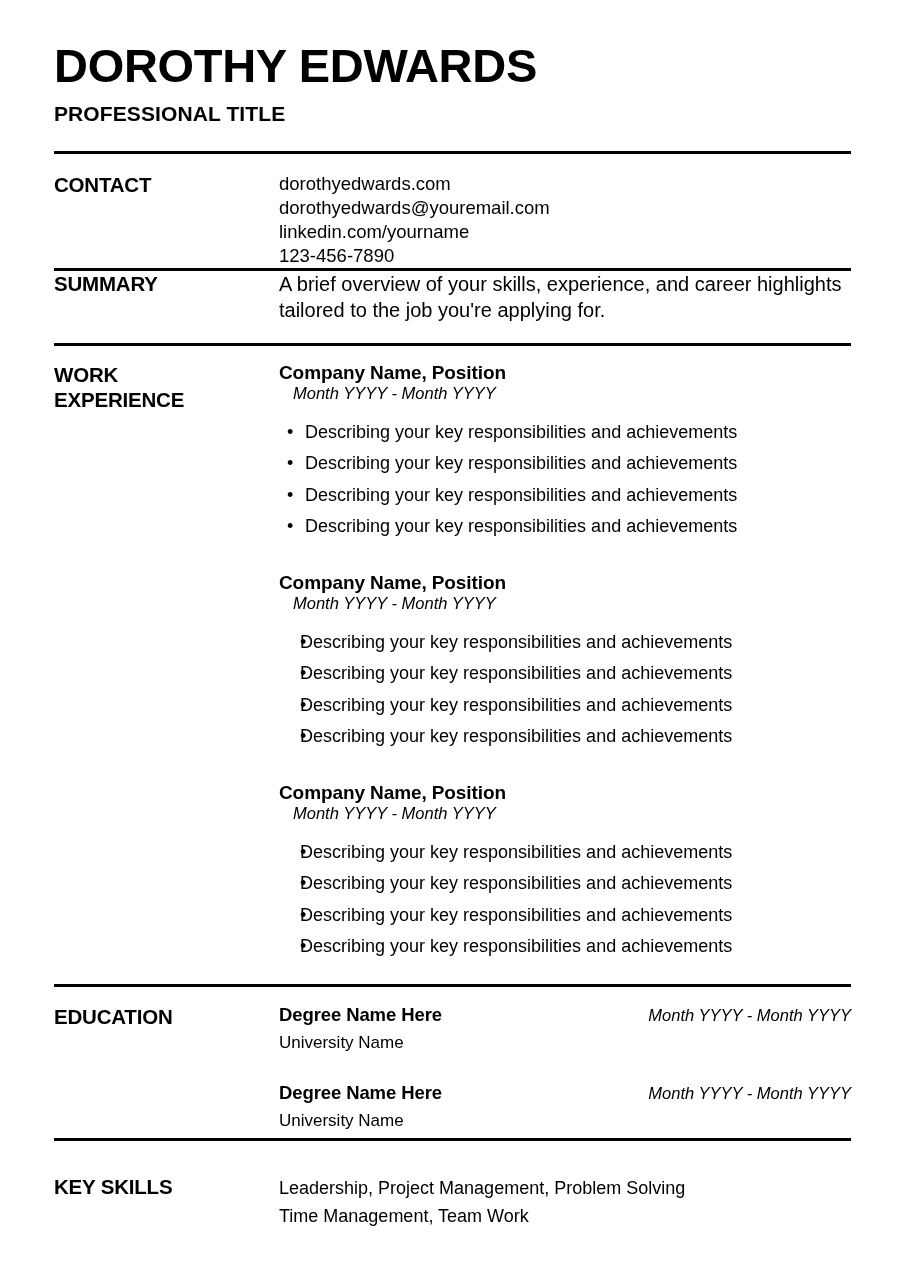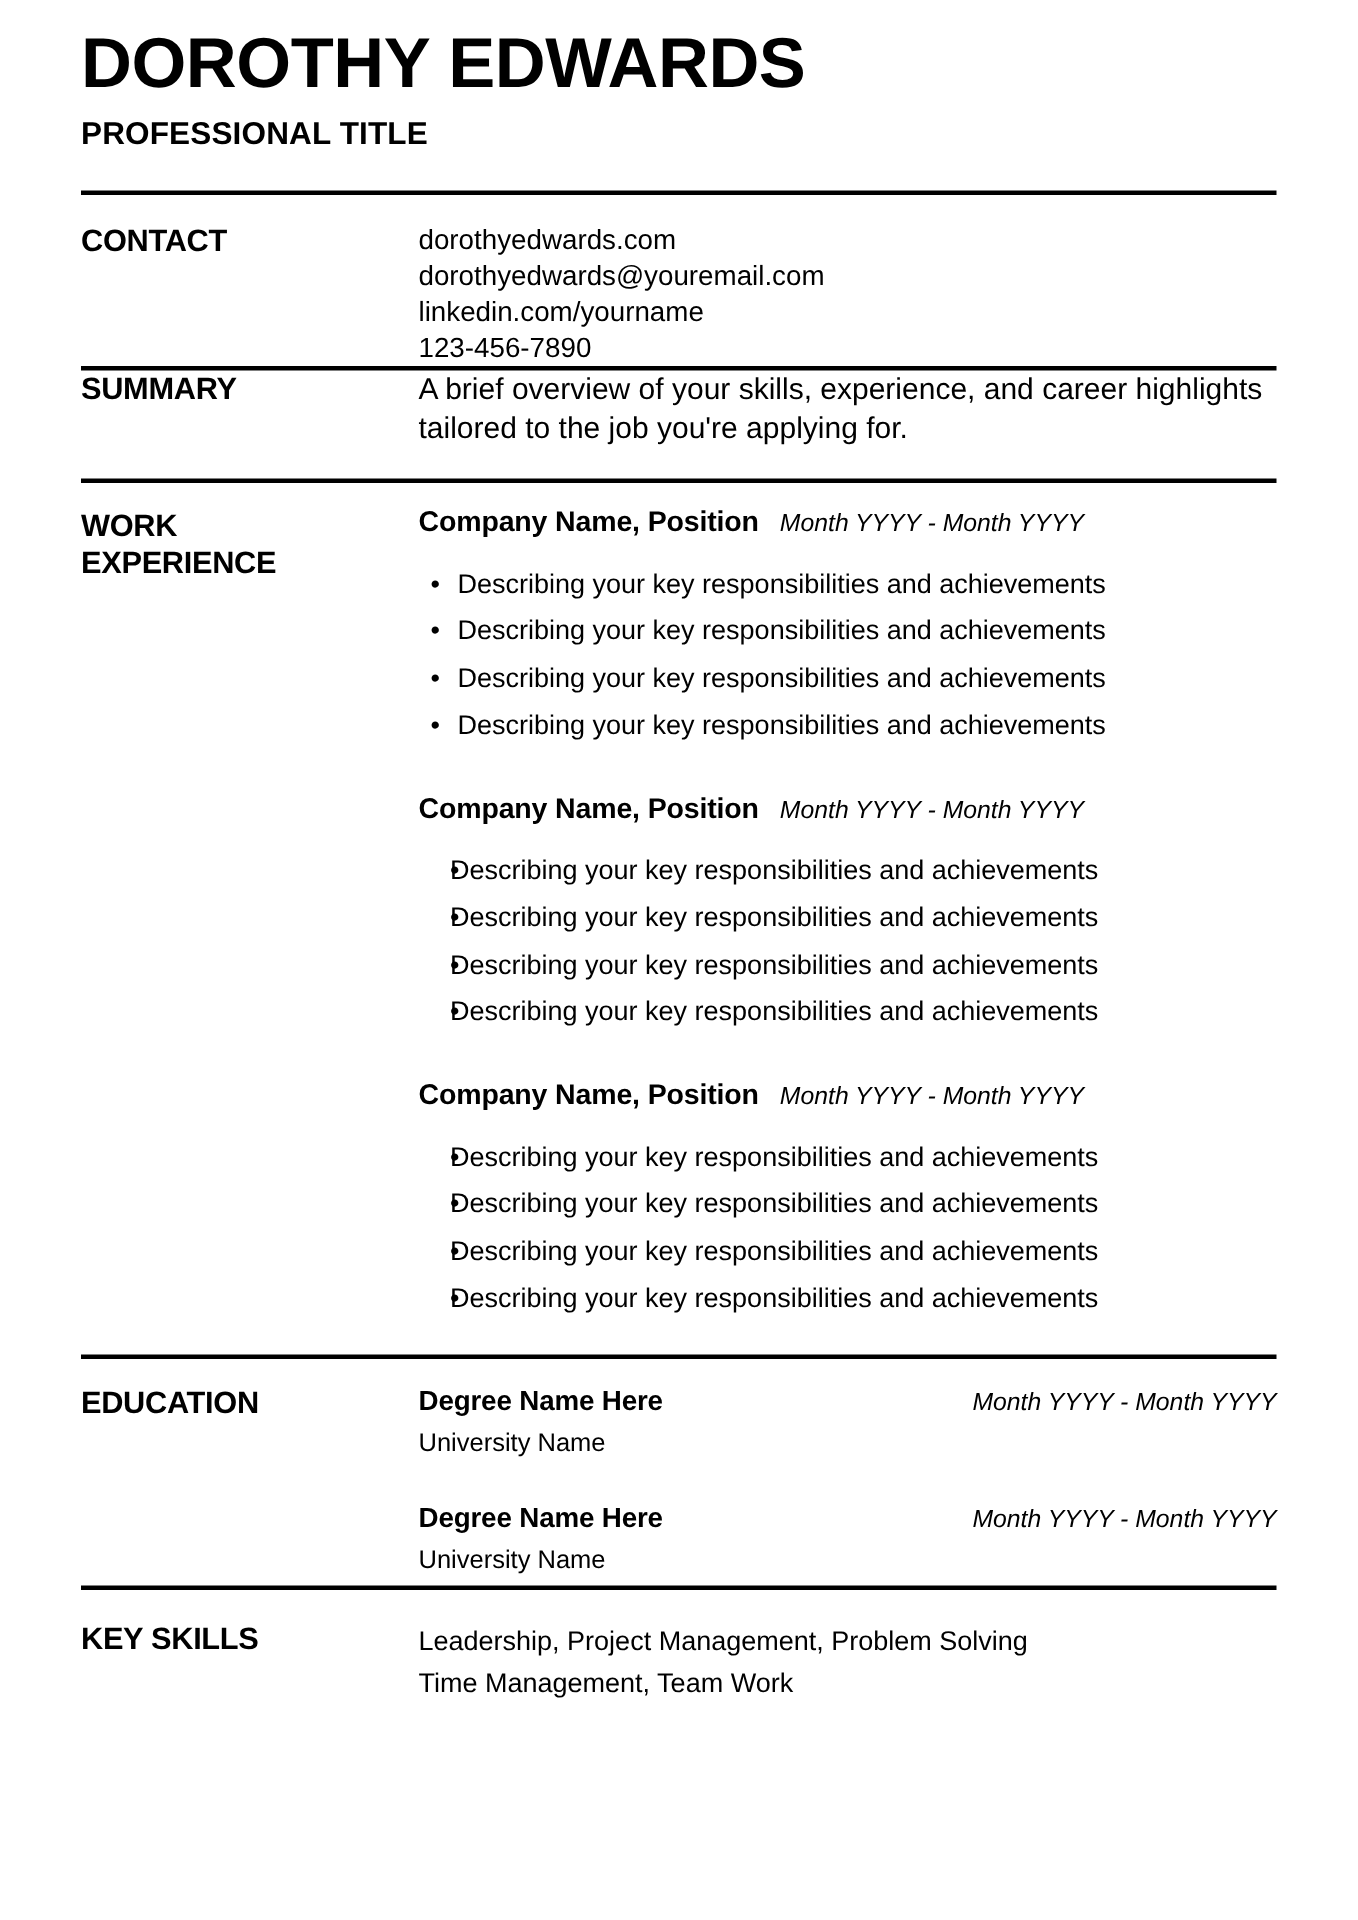--- a/index.html
+++ b/index.html
@@ -17,21 +17,21 @@
   .page {
     position: relative;
     width: 905px;
     height: 1280px;
     background: #ffffff;
     box-sizing: border-box;
   }
 
   
   .header {
-    padding: 16px 54px 0 54px;
+    padding: 40px 54px 0 54px;
   }
   .name {
     font-size: 47px;
     font-weight: bold;
     letter-spacing: -0.3px;
     line-height: 1.12;
     margin: 0;
     white-space: nowrap;
   }
   .prof-title {
@@ -85,20 +85,21 @@
     max-width: 565px;
   }
 
   
   .sec-work { padding-top: 16px; padding-bottom: 18px; }
   .job { margin-bottom: 3px; }
   .job + .job { margin-top: 29px; }
   .job-head {
     display: flex;
     align-items: baseline;
+    flex-direction: column;
   }
   .job-title {
     font-size: 19px;
     font-weight: bold;
     letter-spacing: -0.1px;
   }
   .job-date {
     font-size: 16.5px;
     font-style: italic;
     white-space: nowrap;
@@ -150,21 +151,21 @@
     white-space: nowrap;
     padding-left: 14px;
   }
   .edu-school {
     font-size: 17px;
     line-height: 26px;
     margin-top: 4px;
   }
 
   
-  .sec-skills { padding-top: 20px; }
+  .sec-skills { padding-top: 33px; }
   .skill-line {
     font-size: 18px;
     line-height: 28px;
   }
 </style>
 </head>
 <body>
 
 <div class="page">
 

